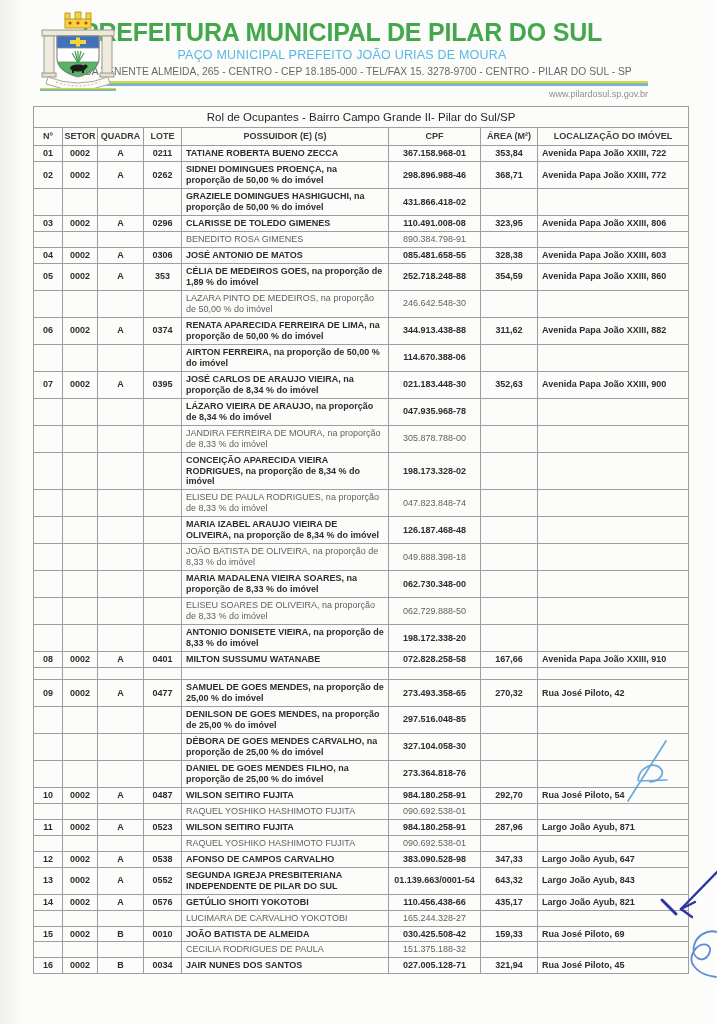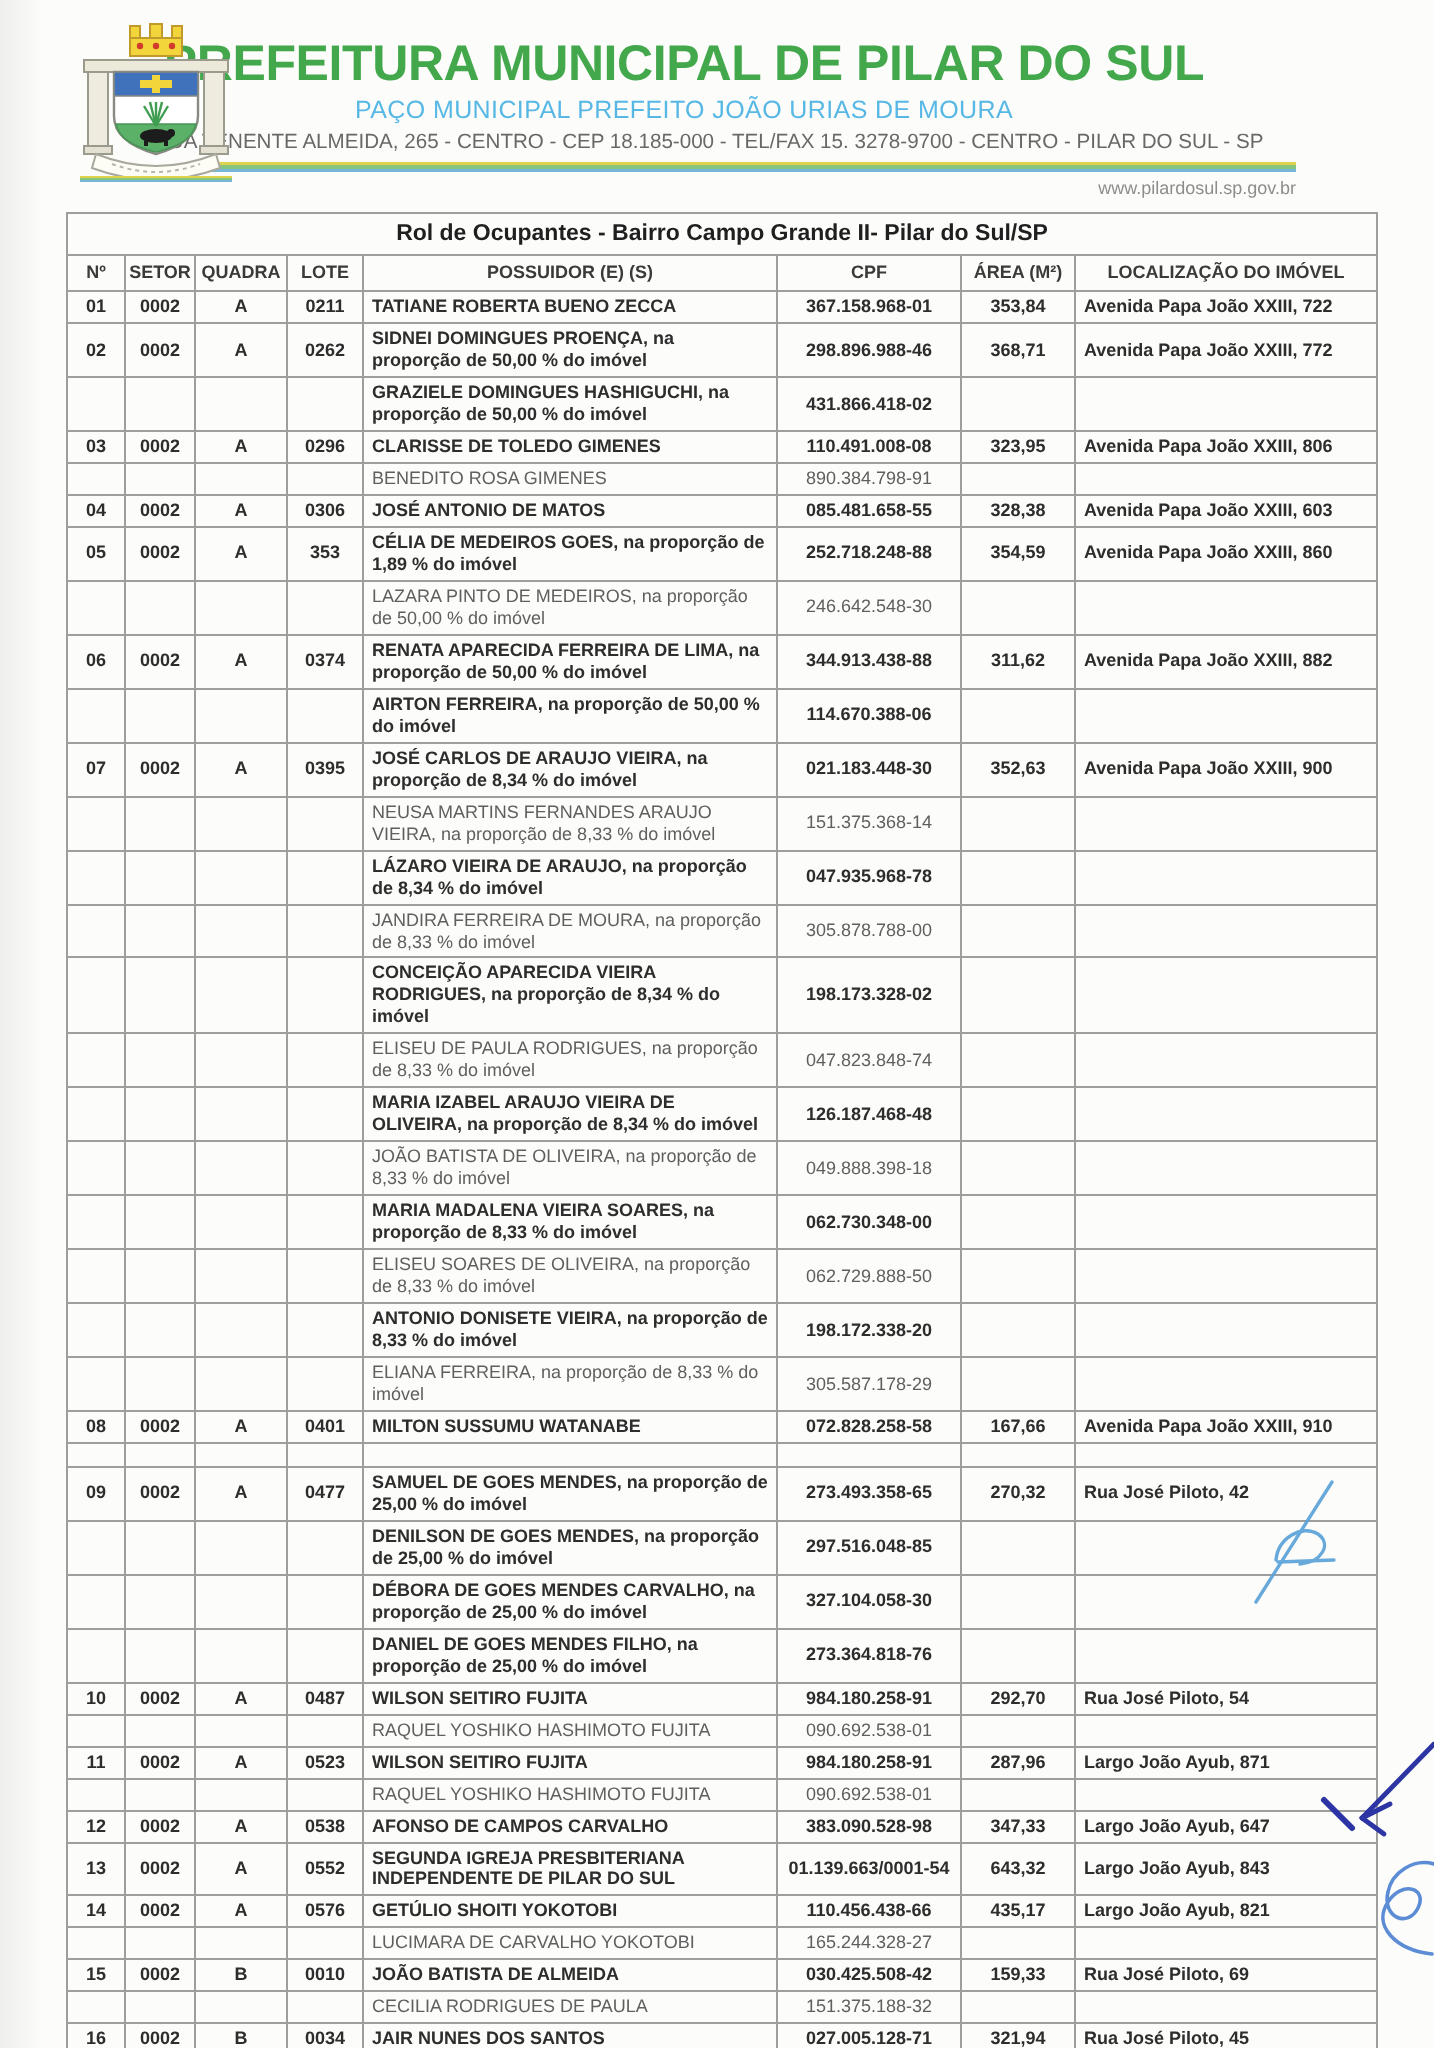--- a/index.html
+++ b/index.html
@@ -19,21 +19,21 @@
   .hd-title{font-size:25px;font-weight:bold;color:#43a84c;line-height:1.05;padding-top:13px;letter-spacing:-.2px}
   .hd-sub{font-size:12.5px;font-weight:normal;color:#57b8e5;margin-top:3px;letter-spacing:.2px}
   .hd-addr{font-size:10.3px;color:#686868;margin-top:4px;white-space:nowrap}
   .tricolor{margin:4px 0 0 105px;width:543px;height:5px;
     background:linear-gradient(#ddd44e 0 34%,#86c47f 34% 67%,#74b7d9 67% 100%)}
   .www{width:648px;text-align:right;font-size:9px;color:#8d8d8d;margin-top:3px}
   
   table{border-collapse:collapse;table-layout:fixed;width:655px;margin:7px 0 0 33px}
   td,th{border:1px solid #9e9e9e;padding:2px 4px;font-size:9px;color:#5f5f5f;
     vertical-align:middle;line-height:1.22;overflow:hidden}
-  .ttl{font-size:11.5px;font-weight:bold;color:#1f1f1f;text-align:center;padding:3px}
+  .ttl{font-size:11.5px;font-weight:normal;color:#1f1f1f;text-align:center;padding:3px}
   .cols th{font-size:9px;color:#3a3a3a;font-weight:bold;padding:3px 1px}
   .c{text-align:center}
   .l{text-align:left}
   tr.b td{font-weight:bold;color:#2d2d2d}
   tr.spacer td{height:11px;padding:0}
   
   .pen{position:absolute;left:0;top:0;pointer-events:none}
 </style>
 </head>
 <body>
@@ -223,30 +223,20 @@
       <tr class="b">
     <td class="c">07</td>
     <td class="c">0002</td>
     <td class="c">A</td>
     <td class="c">0395</td>
     <td class="l">JOSÉ CARLOS DE ARAUJO VIEIRA, na proporção de 8,34 % do imóvel</td>
     <td class="c">021.183.448-30</td>
     <td class="c">352,63</td>
     <td class="l">Avenida Papa João XXIII, 900</td>
   </tr>
-      <tr>
-    <td class="c"></td>
-    <td class="c"></td>
-    <td class="c"></td>
-    <td class="c"></td>
-    <td class="l">NEUSA MARTINS FERNANDES ARAUJO VIEIRA, na proporção de 8,33 % do imóvel</td>
-    <td class="c">151.375.368-14</td>
-    <td class="c"></td>
-    <td class="l"></td>
-  </tr>
       <tr class="b">
     <td class="c"></td>
     <td class="c"></td>
     <td class="c"></td>
     <td class="c"></td>
     <td class="l">LÁZARO VIEIRA DE ARAUJO, na proporção de 8,34 % do imóvel</td>
     <td class="c">047.935.968-78</td>
     <td class="c"></td>
     <td class="l"></td>
   </tr>
@@ -320,30 +310,20 @@
     <td class="c"></td>
     <td class="l"></td>
   </tr>
       <tr class="b">
     <td class="c"></td>
     <td class="c"></td>
     <td class="c"></td>
     <td class="c"></td>
     <td class="l">ANTONIO DONISETE VIEIRA, na proporção de 8,33 % do imóvel</td>
     <td class="c">198.172.338-20</td>
-    <td class="c"></td>
-    <td class="l"></td>
-  </tr>
-      <tr>
-    <td class="c"></td>
-    <td class="c"></td>
-    <td class="c"></td>
-    <td class="c"></td>
-    <td class="l">ELIANA FERREIRA, na proporção de 8,33 % do imóvel</td>
-    <td class="c">305.587.178-29</td>
     <td class="c"></td>
     <td class="l"></td>
   </tr>
       <tr class="b">
     <td class="c">08</td>
     <td class="c">0002</td>
     <td class="c">A</td>
     <td class="c">0401</td>
     <td class="l">MILTON SUSSUMU WATANABE</td>
     <td class="c">072.828.258-58</td>

